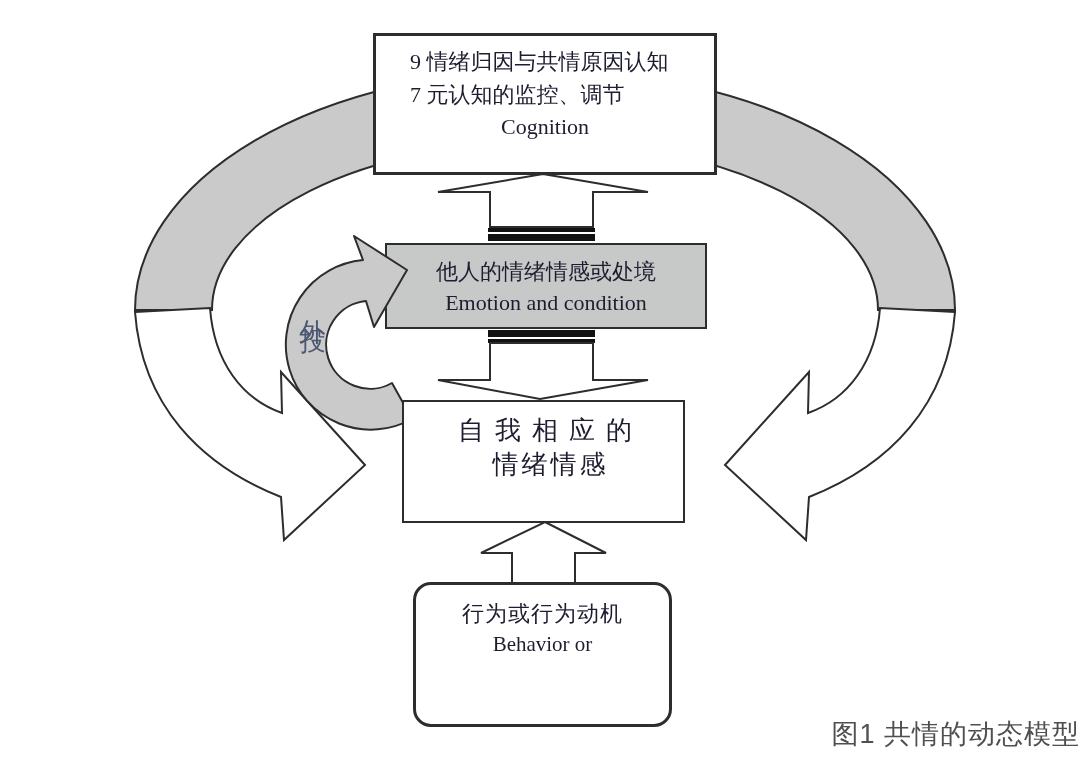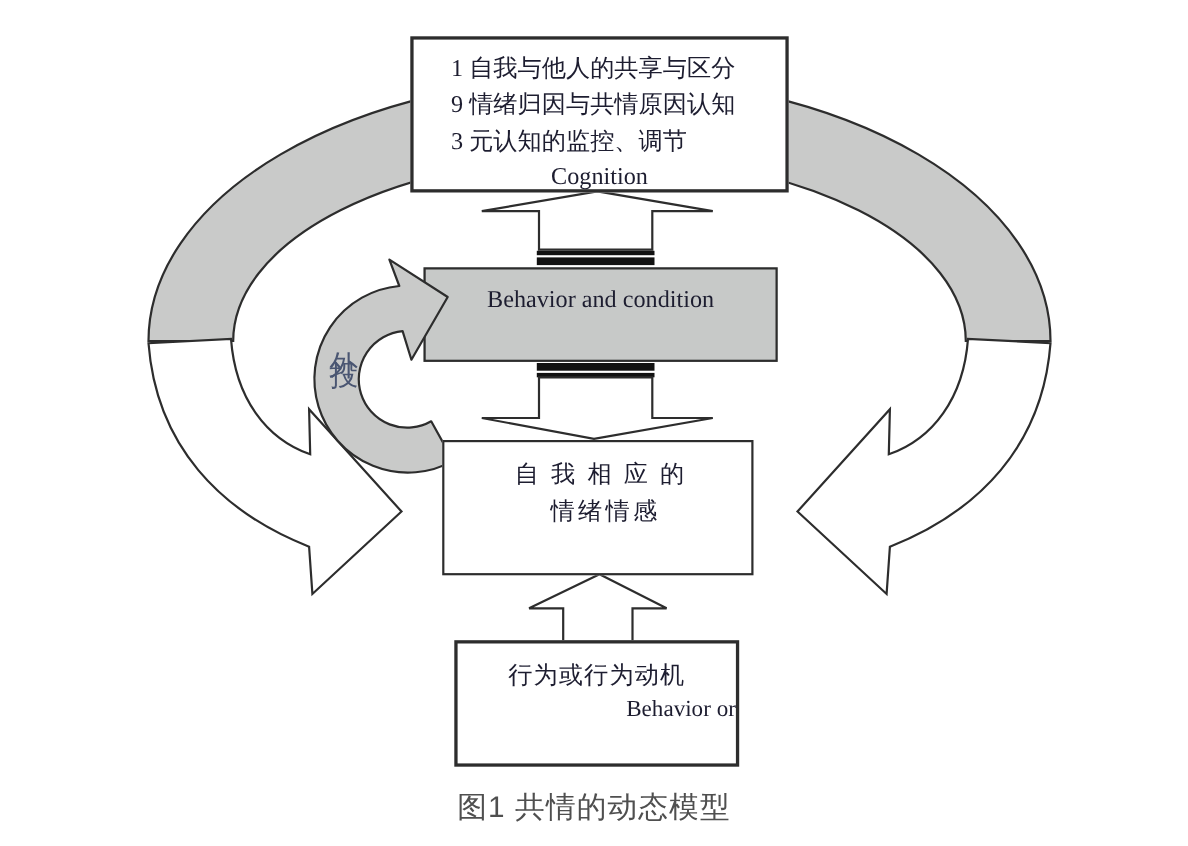--- a/index.html
+++ b/index.html
@@ -37,46 +37,46 @@
   #box-cognition .en { font-size: 22px; line-height: 32px; }
 
   
   #box-other { left: 385px; top: 243px; width: 322px; height: 86px; z-index: 2;
     background: var(--box-gray, #c7c9c8); border-width: 2px; padding-top: 11px; }
   #box-other .zh { line-height: 31px; }
   #box-other .en { line-height: 31px; }
 
   
   #box-self { left: 402px; top: 400px; width: 283px; height: 123px; z-index: 5; border-width: 2px; padding-top: 12px; }
-  #box-self .line { font-size: 22px; line-height: 34px; margin-left: 14px; }
+  #box-self .line { font-size: 26px; line-height: 34px; margin-left: 14px; }
   #box-self .sp1 { letter-spacing: 11px; }
   #box-self .sp2 { letter-spacing: 3px; }
 
   
-  #box-behavior { left: 413px; top: 582px; width: 259px; height: 115px; z-index: 5; padding-top: 13px; }
+  #box-behavior { left: 413px; top: 582px; width: 259px; height: 145px; z-index: 5; padding-top: 13px; border-radius: 18px; }
   #box-behavior .zh { line-height: 32px; letter-spacing: 1px; }
-  #box-behavior .en { font-size: 21px; line-height: 29px; text-align: right; }
+  #box-behavior .en { font-size: 21px; line-height: 29px; }
 
   
   #projection-label {
     position: absolute;
     left: 295px; top: 299px;
     z-index: 4;
     writing-mode: vertical-rl;
     font-size: 26px;
     letter-spacing: 8px;
     color: var(--projection-text, #4a5672);
   }
 
   
   #caption {
     position: absolute;
     left: 0; top: 716px; width: 1080px;
     z-index: 5;
-    text-align: center;
+    text-align: right;
     font-family: "Liberation Sans", "DejaVu Sans", sans-serif;
     font-size: 27px;
     letter-spacing: 1px;
     color: var(--caption-gray, #4f4f4f);
   }
 
   .band   { fill: var(--band-gray, #c9cac9); stroke: var(--outline, #2d2d2d); stroke-width: 2; }
   .warrow { fill: #ffffff; stroke: var(--outline, #2d2d2d); stroke-width: 2; stroke-linejoin: miter; }
   .bar    { fill: #121212; }
 </style>
@@ -98,33 +98,33 @@
     <rect class="bar" x="488" y="234" width="107" height="7"></rect>
 
     <rect class="bar" x="488" y="330" width="107" height="7"></rect>
     <rect class="bar" x="488" y="339" width="107" height="4"></rect>
     <path class="warrow" d="M 490,343 L 593,343 L 593,380 L 648,380 L 540,399 L 438,380 L 490,380 Z"></path>
 
     <path class="warrow" d="M 545,522 L 606,553 L 575,553 L 575,583 L 512,583 L 512,553 L 481,553 Z"></path>
   </svg>
 
   <div class="dbox" id="box-other">
-    <div class="en">Behavior and condition</div>
+    <div class="zh">他人的情绪情感或处境</div>
+    <div class="en">Emotion and condition</div>
   </div>
 
   <svg class="layer shapes" style="z-index:3" viewBox="0 0 1080 769">
     <path class="band" stroke-linejoin="round" d="M 412,419 A 85 85 0 1 1 363,260 L 354,236 L 407,270 L 374,327 L 366,301 A 44 44 0 1 0 392,383 Z"></path>
   </svg>
 
   <div id="projection-label">外投</div>
 
   <div class="dbox" id="box-cognition">
-    <div class="item">1 自我与他人的共享与区分</div>
     <div class="item">9 情绪归因与共情原因认知</div>
-    <div class="item">3 元认知的监控、调节</div>
+    <div class="item">7 元认知的监控、调节</div>
     <div class="en">Cognition</div>
   </div>
 
   <div class="dbox" id="box-self">
     <div class="line sp1">自我相应的</div>
     <div class="line sp2">情绪情感</div>
   </div>
 
   <div class="dbox" id="box-behavior">
     <div class="zh">行为或行为动机</div>

